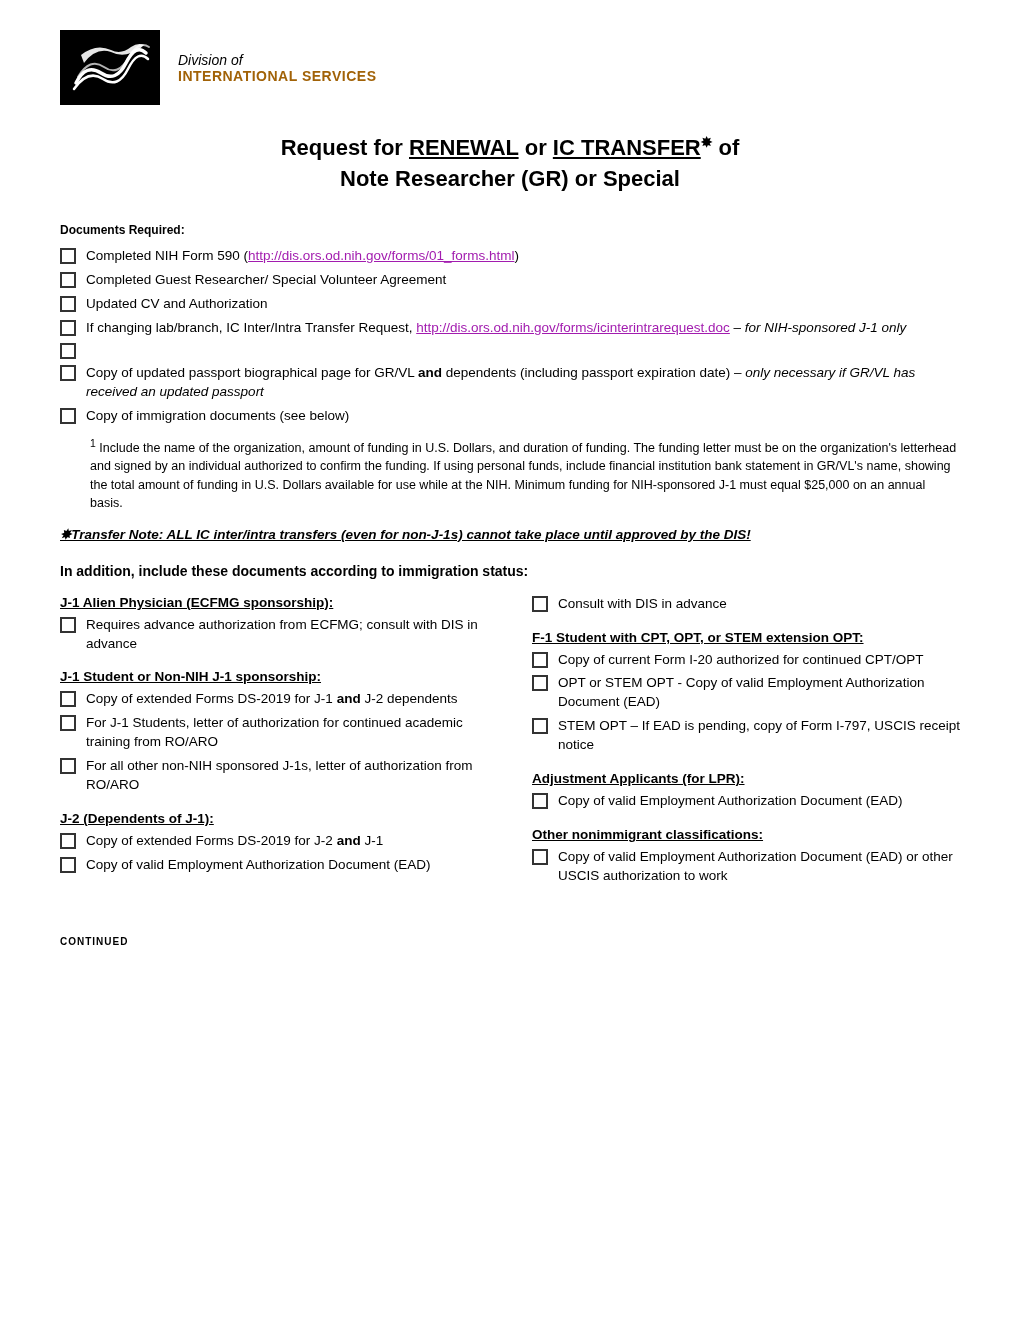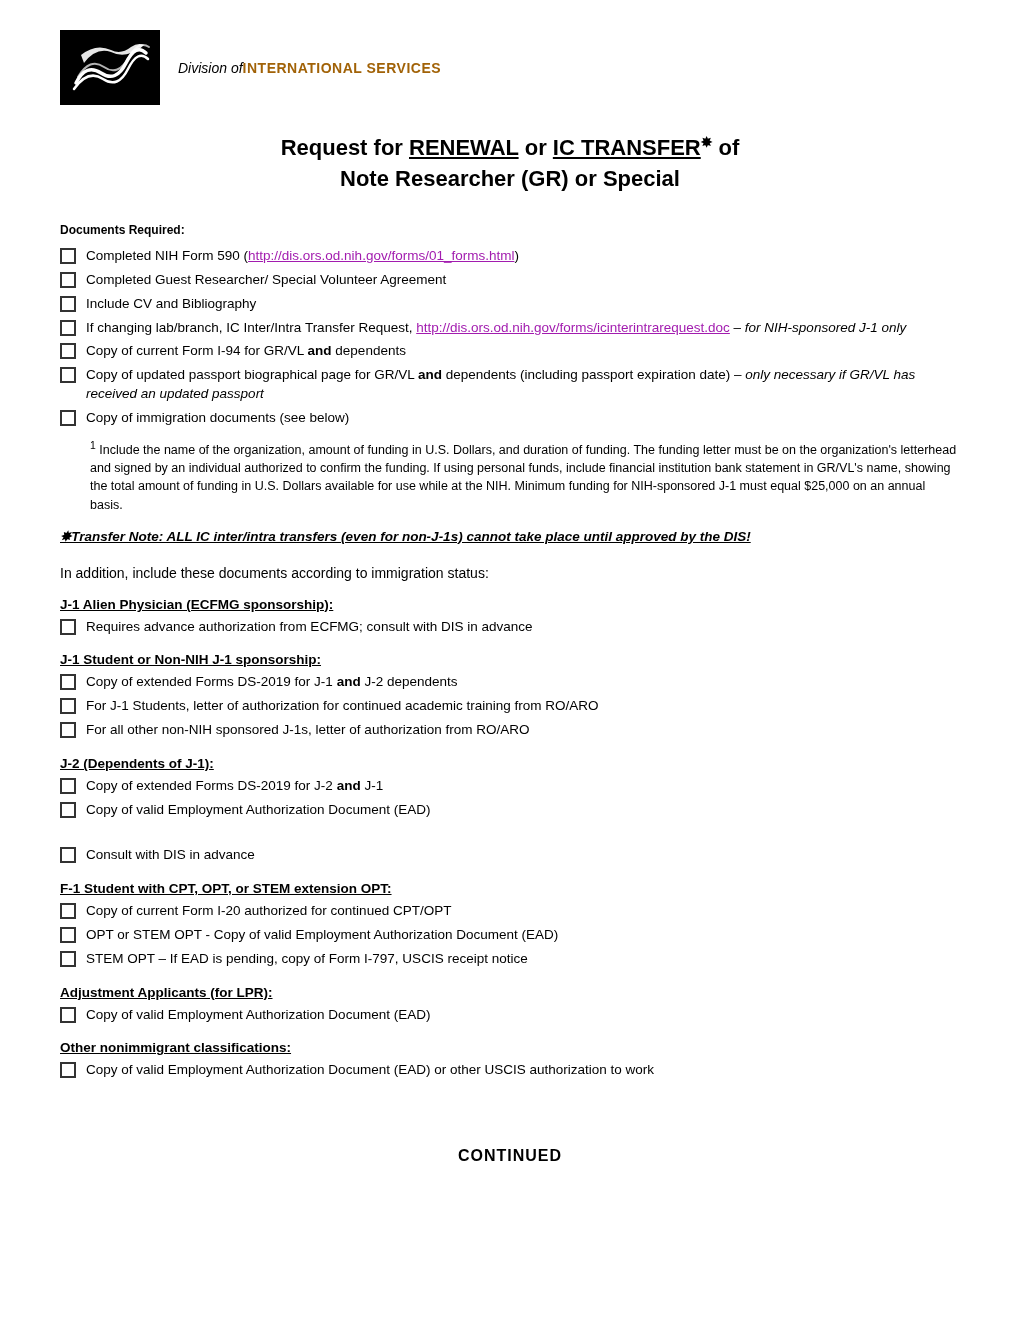--- a/index.html
+++ b/index.html
@@ -26,20 +26,21 @@
       justify-content: center;
       margin-right: 18px;
       flex-shrink: 0;
     }
     .logo-box svg {
       width: 88px;
       height: 65px;
     }
     .header-text {
       display: flex;
+      flex-direction: column;
       justify-content: center;
     }
     .header-text .division-of {
       font-size: 14px;
       font-style: italic;
       color: #000;
     }
     .header-text .intl-services {
       font-size: 14px;
       font-weight: bold;
@@ -92,29 +93,28 @@
     }
     .transfer-note {
       font-weight: bold;
       text-decoration: underline;
       font-style: italic;
       font-size: 13.5px;
       margin: 14px 0 18px 0;
       line-height: 1.4;
     }
     .immigration-heading {
-      font-weight: normal;
+      font-weight: bold;
       font-size: 14px;
       margin-bottom: 16px;
     }
     .two-col {
       display: flex;
-      gap: 16px;
+      gap: 44px;
       margin-top: 4px;
-      flex-direction: column;
     }
     .col-left {
       flex: 1;
     }
     .col-right {
       flex: 1;
     }
     .sub-section-heading {
       font-weight: bold;
       text-decoration: underline;
@@ -122,24 +122,24 @@
       margin-bottom: 6px;
       margin-top: 16px;
     }
     .sub-section-heading:first-child {
       margin-top: 0;
     }
     .italic-text { font-style: italic; }
     .bold-text { font-weight: bold; }
     a { color: #a21caf; }
     .continued {
-      text-align: center;
-      font-weight: bold;
-      font-size: 16px;
-      margin-top: 57px;
+      text-align: left;
+      font-weight: bold;
+      font-size: 10px;
+      margin-top: 40px;
       letter-spacing: 1px;
     }
   </style>
 </head>
 <body>
 
 <div class="header">
   <div class="logo-box">
     <svg viewBox="0 0 88 65" xmlns="http://www.w3.org/2000/svg">
 
@@ -171,29 +171,28 @@
     <li>
       <span class="checkbox"></span>
       <span>Completed NIH Form 590 (<a href="#">http://dis.ors.od.nih.gov/forms/01_forms.html</a>)</span>
     </li>
     <li>
       <span class="checkbox"></span>
       <span>Completed Guest Researcher/ Special Volunteer Agreement</span>
     </li>
     <li>
       <span class="checkbox"></span>
-      <span>Include CV and Bibliography</span>
+      <span>Updated CV and Authorization</span>
     </li>
     <li>
       <span class="checkbox"></span>
       <span>If changing lab/branch, IC Inter/Intra Transfer Request, <a href="#">http://dis.ors.od.nih.gov/forms/icinterintrarequest.doc</a> – <span class="italic-text">for NIH-sponsored J-1 only</span></span>
     </li>
     <li>
       <span class="checkbox"></span>
-      <span>Copy of current Form I-94 for GR/VL <span class="bold-text">and</span> dependents</span>
     </li>
     <li>
       <span class="checkbox"></span>
       <span>Copy of updated passport biographical page for GR/VL <span class="bold-text">and</span> dependents (including passport expiration date) – <span class="italic-text">only necessary if GR/VL has received an updated passport</span></span>
     </li>
     <li>
       <span class="checkbox"></span>
       <span>Copy of immigration documents (see below)</span>
     </li>
   </ul>

